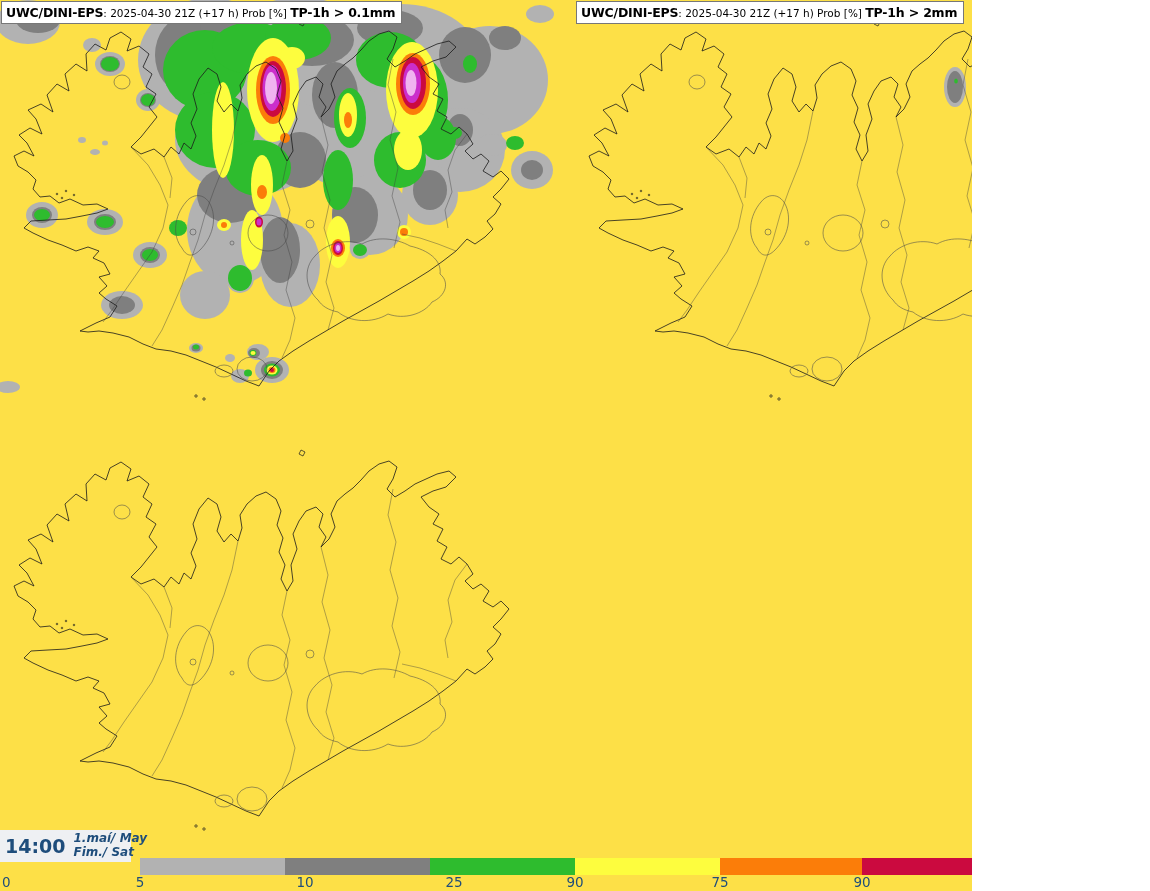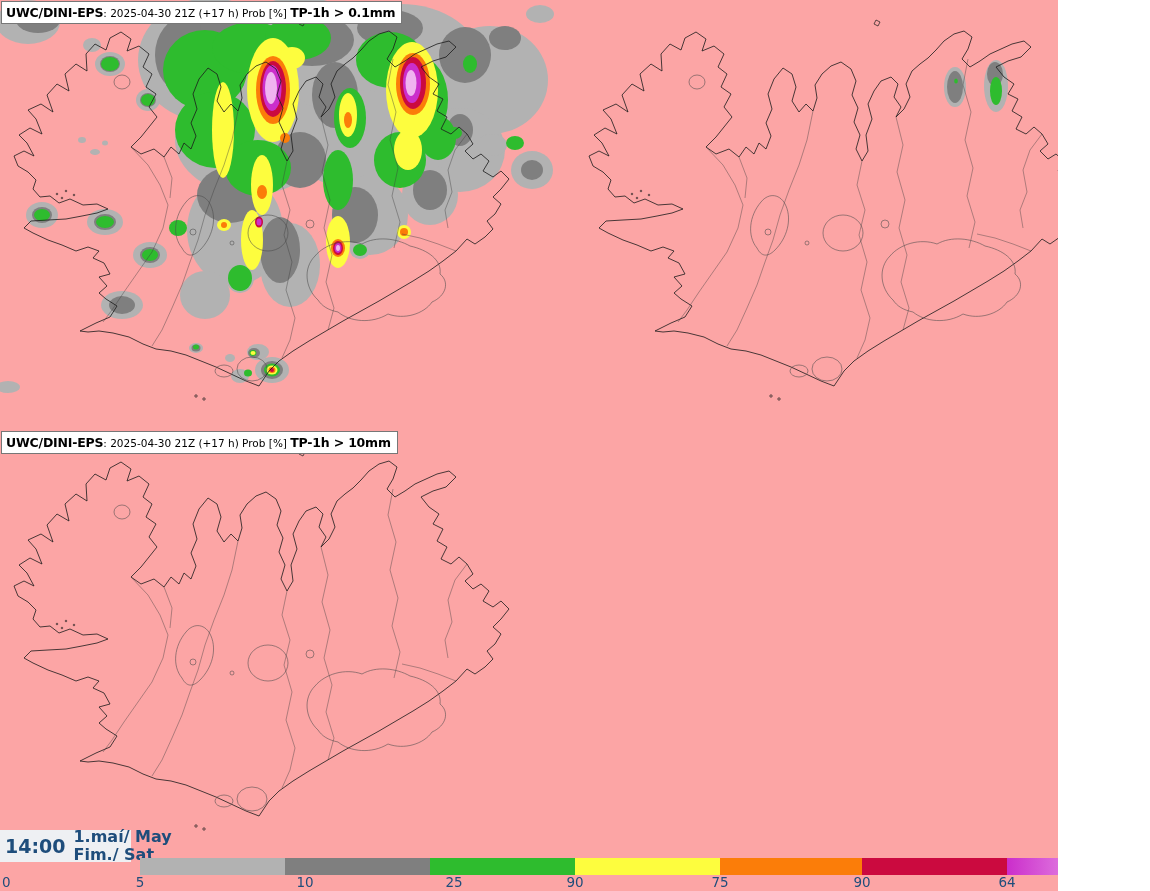--- a/index.html
+++ b/index.html
@@ -1,28 +1,28 @@
 <!DOCTYPE html>
 <html><head>
 <meta charset="utf-8">
 <style>
   html,body{margin:0;padding:0;background:#fff;}
-  #app{position:relative;width:1058px;height:891px;background:#fca5a5;overflow:hidden;
+  #app{position:relative;width:972px;height:891px;background:#fde047;overflow:hidden;
        font-family:"DejaVu Sans","Liberation Sans",sans-serif;}
   .panel{position:absolute;width:575px;height:430px;}
   #panel-tl{left:0;top:0;}   #panel-tr{left:575px;top:0;}
   #panel-bl{left:0;top:430px;} #panel-br{left:575px;top:430px;}
   .panel svg.mapsvg{position:absolute;left:0;top:0;width:575px;height:430px;}
   .ptitle{position:absolute;left:1px;top:1px;background:#fff;border:1px solid #777;
           padding:3px 6px 3px 4px;font-size:10.5px;color:#000;white-space:nowrap;line-height:1.2;}
   .ptitle b{font-size:12.5px;letter-spacing:-0.2px;}
   .timebox{position:absolute;left:0;top:830px;width:131px;height:32px;background:#eef0f3;
            color:#1e4d7b;display:flex;align-items:center;box-sizing:border-box;padding-left:5px;}
   .time{font-size:19px;font-weight:bold;margin-right:8px;}
-  .date{font-size:16px;font-weight:bold;line-height:1.15;white-space:nowrap;}
+  .date{font-size:12px;font-weight:bold;line-height:1.15;white-space:nowrap;font-style:italic;}
   .cbar{position:absolute;left:0;top:858px;width:1150px;height:17px;}
   .cseg{position:absolute;top:0;height:17px;}
   .clabels span{position:absolute;top:874px;font-size:13.5px;color:#1e4d7b;}
   
   .coast{fill:none;stroke:#1b1b1b;stroke-width:0.8;stroke-linejoin:round;}
   .inner{fill:none;stroke:#3c3c3c;stroke-width:0.45;opacity:0.9;}
   .glac{fill:none;stroke:#4a4a4a;stroke-width:0.55;}
   .isl{fill:none;stroke:#1b1b1b;stroke-width:0.7;}
 </style>
 </head>
@@ -225,27 +225,27 @@
           <ellipse cx="420" cy="74" rx="8" ry="12"></ellipse>
             <ellipse cx="380" cy="87" rx="8" ry="16"></ellipse>
         </g>
         <g fill="#2ebc2e">
           <ellipse cx="421" cy="91" rx="6" ry="14"></ellipse>
             <ellipse cx="381" cy="81" rx="1.8" ry="2.5"></ellipse>
         </g>
       </g>
       <use href="#iceland-base"></use>
     </svg>
+    <div class="ptitle"><b>UWC/DINI-EPS</b><span>: 2025-04-30 21Z (+17 h) Prob [%] </span><b>TP-1h &gt; 2mm</b></div>
   </div>
 
   <div class="panel" id="panel-bl">
     <svg class="mapsvg" viewBox="0 0 575 430">
       <use href="#iceland-base"></use>
     </svg>
-    <div class="ptitle"><b>UWC/DINI-EPS</b><span>: 2025-04-30 21Z (+17 h) Prob [%] </span><b>TP-1h &gt; 10mm</b></div>
   </div>
 
 
   <div class="timebox">
     <span class="time">14:00</span>
     <span class="date">
       <span>1.maí/ May</span><br>
       <span>Fim./ Sat</span>
     </span>
   </div>

